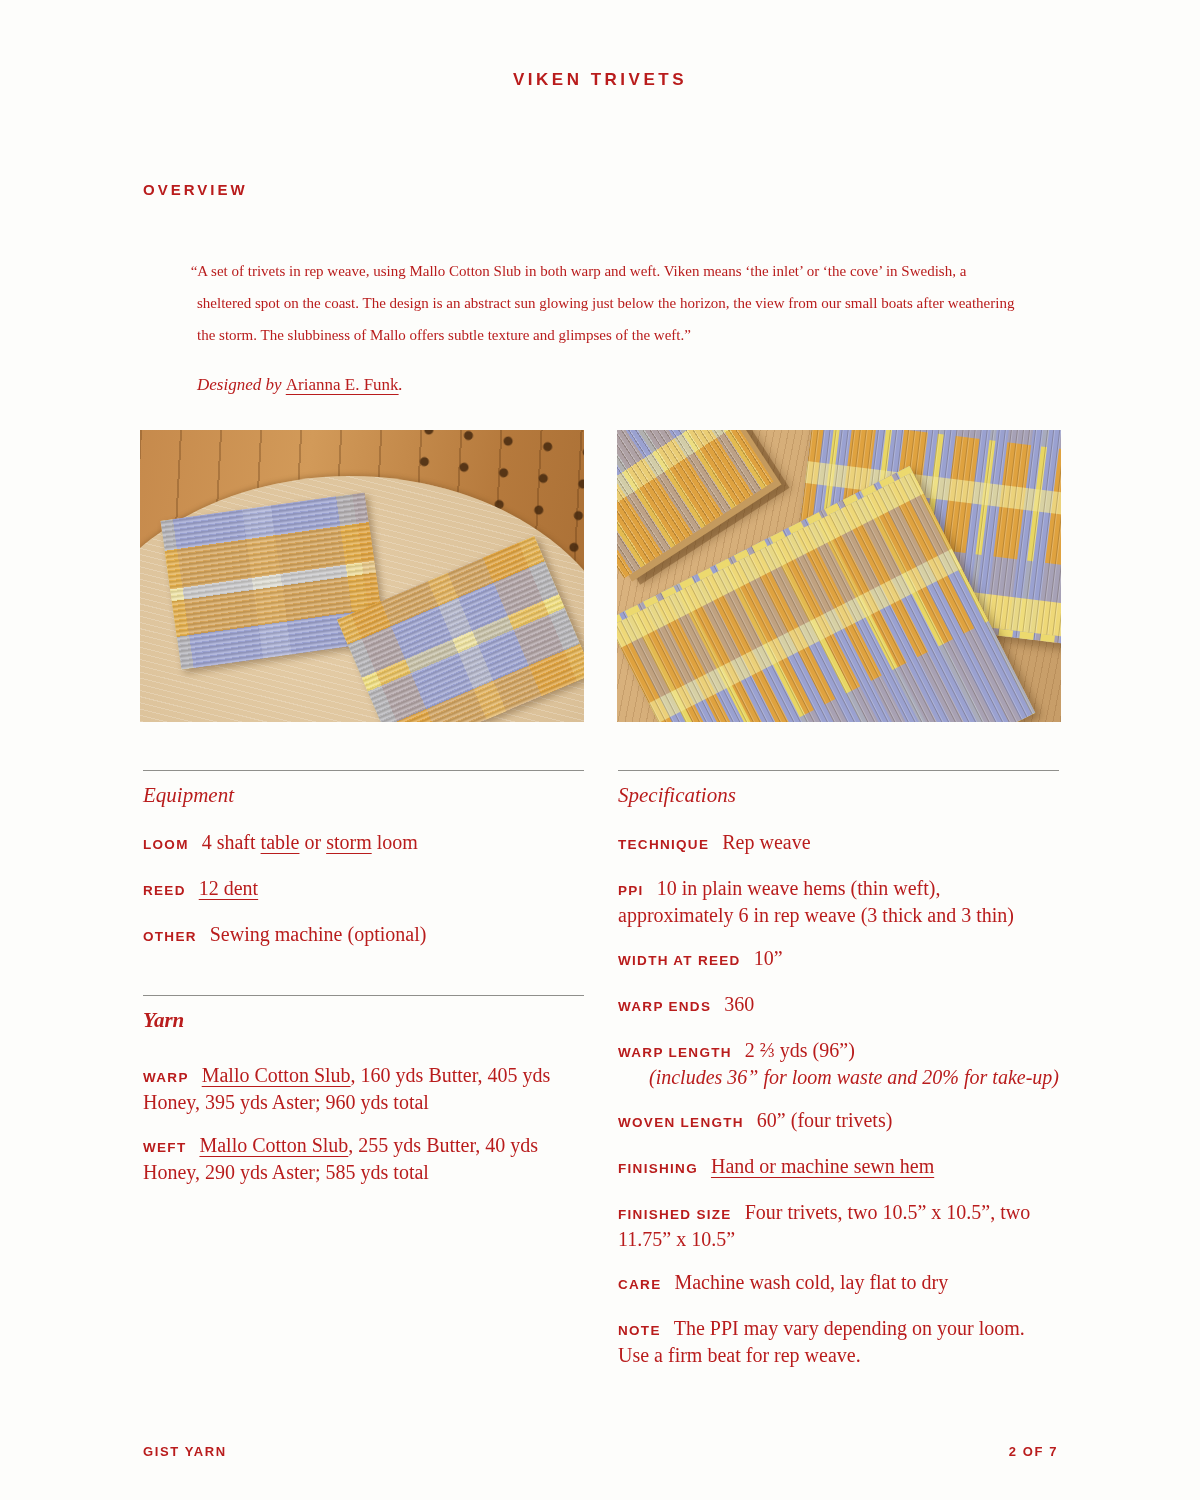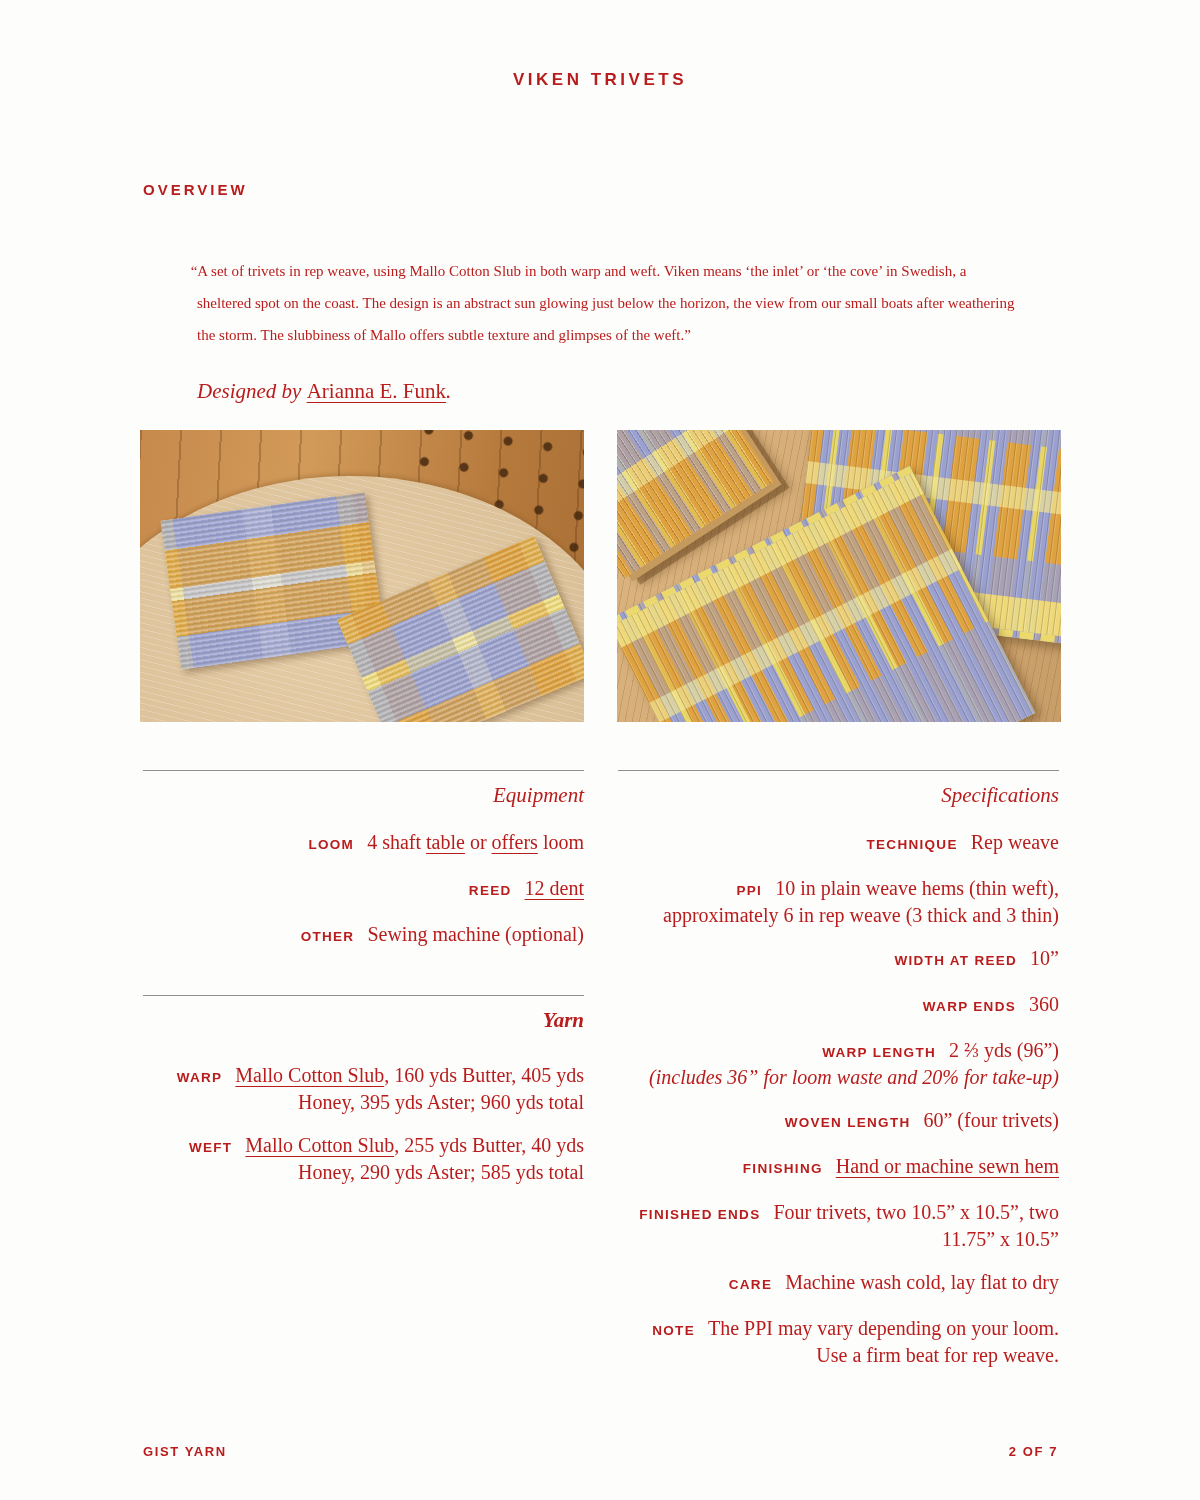--- a/index.html
+++ b/index.html
@@ -34,21 +34,21 @@
     font-family:"Liberation Sans","DejaVu Sans",sans-serif;
     font-weight:700; font-size:15px; letter-spacing:3px;
   }
   .quote {
     position:absolute; top:240px; left:197px; width:822px;
     font-size:15px; line-height:32px;
     text-indent:-0.42em;
   }
   .byline {
     position:absolute; top:358px; left:197px;
-    font-size:21px; font-style:italic;
+    font-size:17px; font-style:italic;
   }
   a.doc-link {
     color:inherit; text-decoration:underline;
     text-decoration-thickness:1px; text-underline-offset:4px;
   }
   .byline a.doc-link { font-style:normal; }
 
   
   .photo {
     position:absolute; top:430px; width:444px; height:292px;
@@ -134,21 +134,21 @@
       linear-gradient(180deg, rgba(154,161,208,0.7) 0 40%, rgba(240,228,146,0.65) 40% 55%, rgba(223,162,63,0.5) 55% 100%),
       repeating-linear-gradient(90deg, #dfa23f 0 10px, #9aa1d0 10px 20px, #e8d664 20px 26px, #dfa23f 26px 36px);
     box-shadow:5px 7px 0 #c49a5e, 10px 14px 0 rgba(96,60,22,0.38), 12px 16px 10px rgba(70,40,10,0.3);
   }
 
   
   .columns {
     position:absolute; top:770px; left:143px;
     display:flex; gap:34px;
   }
-  .col { width:441px;text-align:right; }
+  .col { width:441px; }
   .rule { border:0; border-top:1px solid #8f8f8b; margin:0; }
   .section-heading {
     font-style:italic; font-size:21px; line-height:25px;
     margin:12px 0 22px 0; font-weight:400;
   }
   .row { font-size:20px; line-height:24px; margin:0 0 19px 0; }
   .label {
     font-family:"Liberation Sans","DejaVu Sans",sans-serif;
     font-weight:700; font-size:13.5px; letter-spacing:1.3px;
     margin-right:13px;
@@ -184,21 +184,21 @@
     <div class="trivet trivet-rib-top"></div>
     <div class="trivet trivet-rib-bottom"></div>
   </div>
 
   <div class="columns">
 
     <div class="col">
       <hr class="rule">
       <h3 class="section-heading">Equipment</h3>
 
-      <p class="row"><span class="label">LOOM</span><span>4 shaft </span><a href="#" class="doc-link">table</a><span> or </span><a href="#" class="doc-link">offers</a><span> loom</span></p>
+      <p class="row"><span class="label">LOOM</span><span>4 shaft </span><a href="#" class="doc-link">table</a><span> or </span><a href="#" class="doc-link">storm</a><span> loom</span></p>
 
       <p class="row"><span class="label">REED</span><a href="#" class="doc-link">12 dent</a></p>
 
 
       <p class="row"><span class="label">OTHER</span><span>Sewing machine (optional)</span></p>
 
       <hr class="rule divider-2">
       <h3 class="section-heading yarn-heading">Yarn</h3>
 
       <p class="row"><span class="label">WARP</span><a href="#" class="doc-link">Mallo Cotton Slub</a><span>, 160 yds Butter, 405 yds Honey, 395 yds Aster; 960 yds total</span></p>
@@ -218,21 +218,21 @@
       <p class="row"><span class="label">WIDTH AT REED</span><span>10”</span></p>
 
       <p class="row"><span class="label">WARP ENDS</span><span>360</span></p>
 
       <p class="row"><span class="label">WARP LENGTH</span><span>2 ⅔ yds (96”)</span><br><span class="note-line">(includes 36” for loom waste and 20% for take-up)</span></p>
 
       <p class="row"><span class="label">WOVEN LENGTH</span><span>60” (four trivets)</span></p>
 
       <p class="row"><span class="label">FINISHING</span><a href="#" class="doc-link">Hand or machine sewn hem</a></p>
 
-      <p class="row"><span class="label">FINISHED ENDS</span><span>Four trivets, two 10.5” x 10.5”, two 11.75” x 10.5”</span></p>
+      <p class="row"><span class="label">FINISHED SIZE</span><span>Four trivets, two 10.5” x 10.5”, two 11.75” x 10.5”</span></p>
 
       <p class="row"><span class="label">CARE</span><span>Machine wash cold, lay flat to dry</span></p>
 
       <p class="row"><span class="label">NOTE</span><span>The PPI may vary depending on your loom. Use a firm beat for rep weave.</span></p>
     </div>
   </div>
 
   <div class="footer">
     <span>GIST YARN</span>
     <span>2 OF 7</span>

